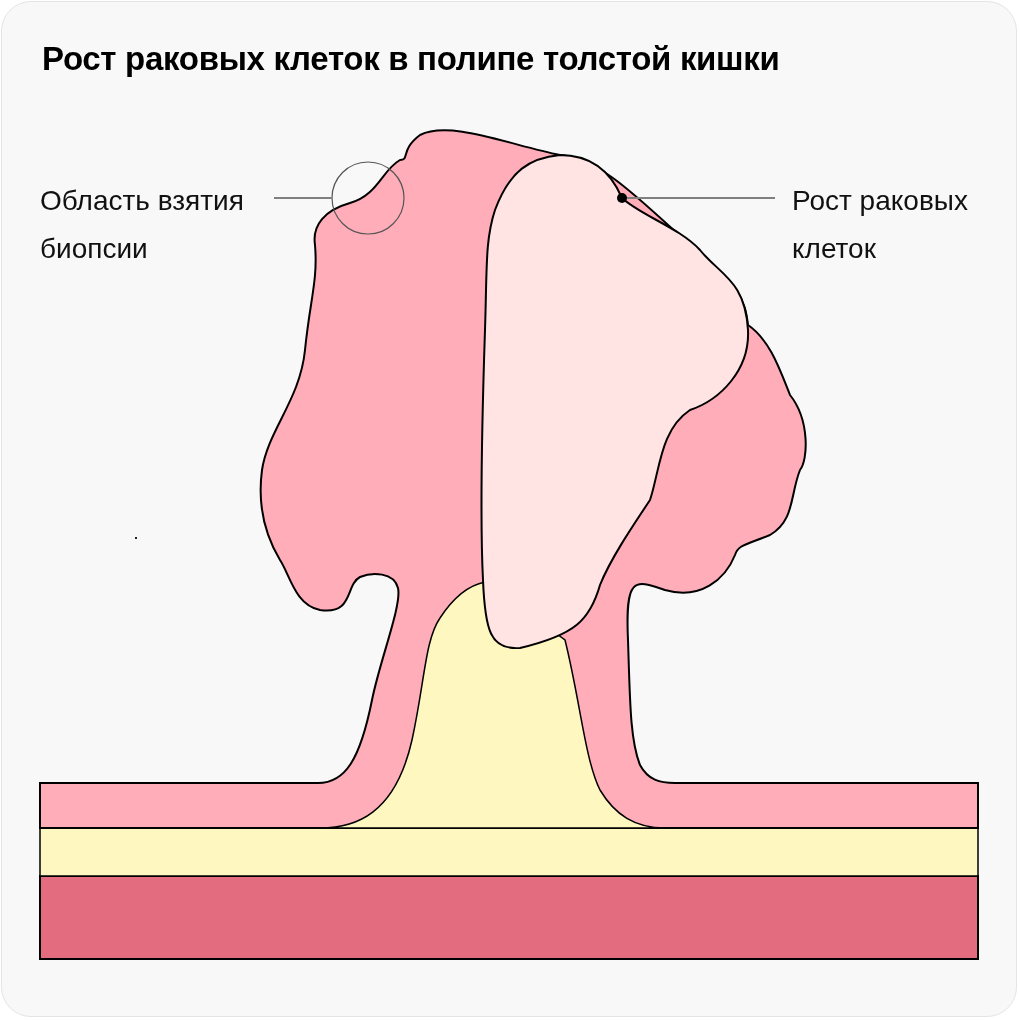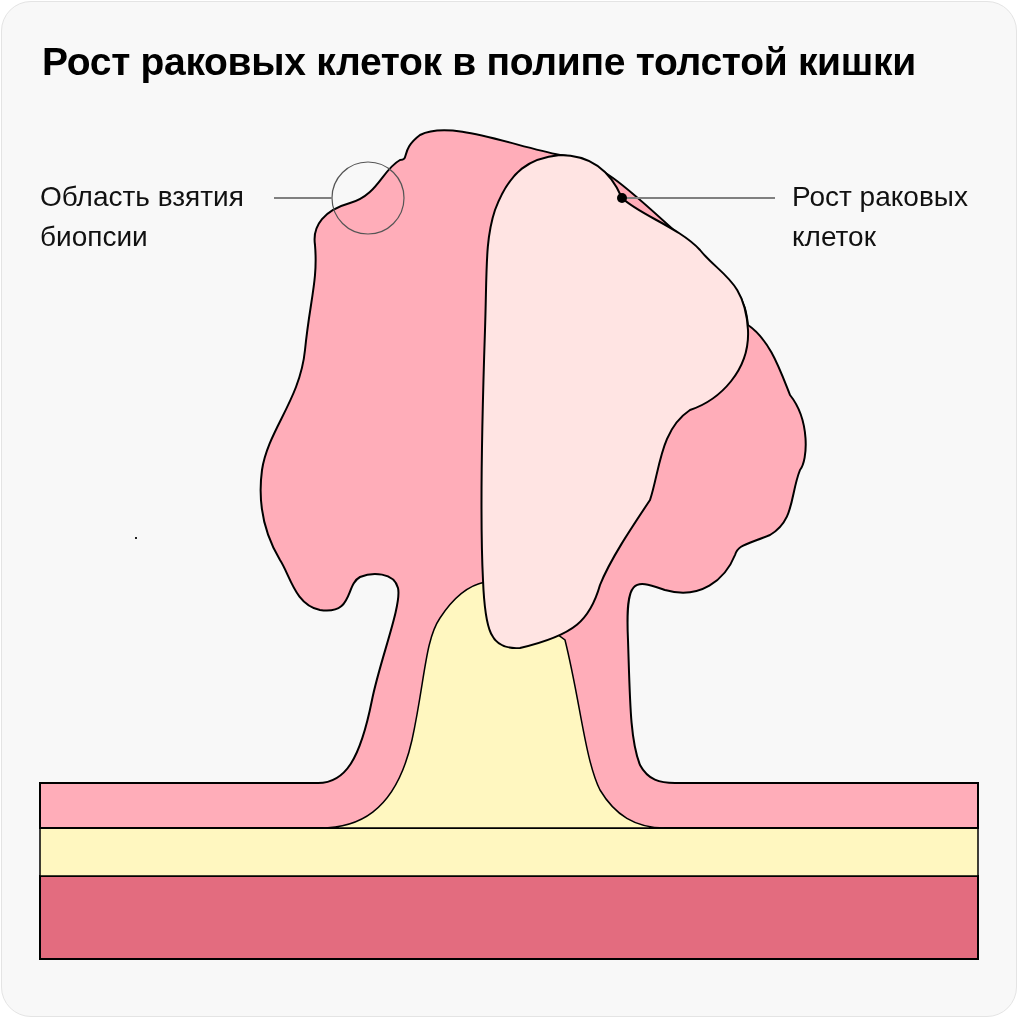--- a/index.html
+++ b/index.html
@@ -3,24 +3,24 @@
 <meta charset="utf-8">
 <style>
   html, body { margin: 0; padding: 0; background: #ffffff; }
   body { width: 1020px; height: 1020px; position: relative; overflow: hidden; font-family: "Liberation Sans", "DejaVu Sans", sans-serif; }
   .card {
     position: absolute; left: 1px; top: 1px; width: 1016px; height: 1016px;
     background: #f8f8f8; border: 1px solid #e4e4e4; border-radius: 30px; box-sizing: border-box;
   }
   .title {
     position: absolute; left: 40px; top: 38px; margin: 0;
-    font-size: 39px; font-weight: 700; color: #000; letter-spacing: -0.3px; white-space: nowrap;
+    font-size: 33px; font-weight: 700; color: #000; letter-spacing: -0.3px; white-space: nowrap;
   }
   .label {
-    position: absolute; font-size: 28px; line-height: 40px; color: #111; white-space: pre-line;
+    position: absolute; font-size: 28px; line-height: 48px; color: #111; white-space: pre-line;
   }
   .label-left { left: 40px; top: 177px; }
   .label-right { left: 792px; top: 177px; }
   svg.diagram { position: absolute; left: 0; top: 0; }
 </style>
 </head>
 <body>
 
 <div class="card">
   <h1 class="title">Рост раковых клеток в полипе толстой кишки</h1>

